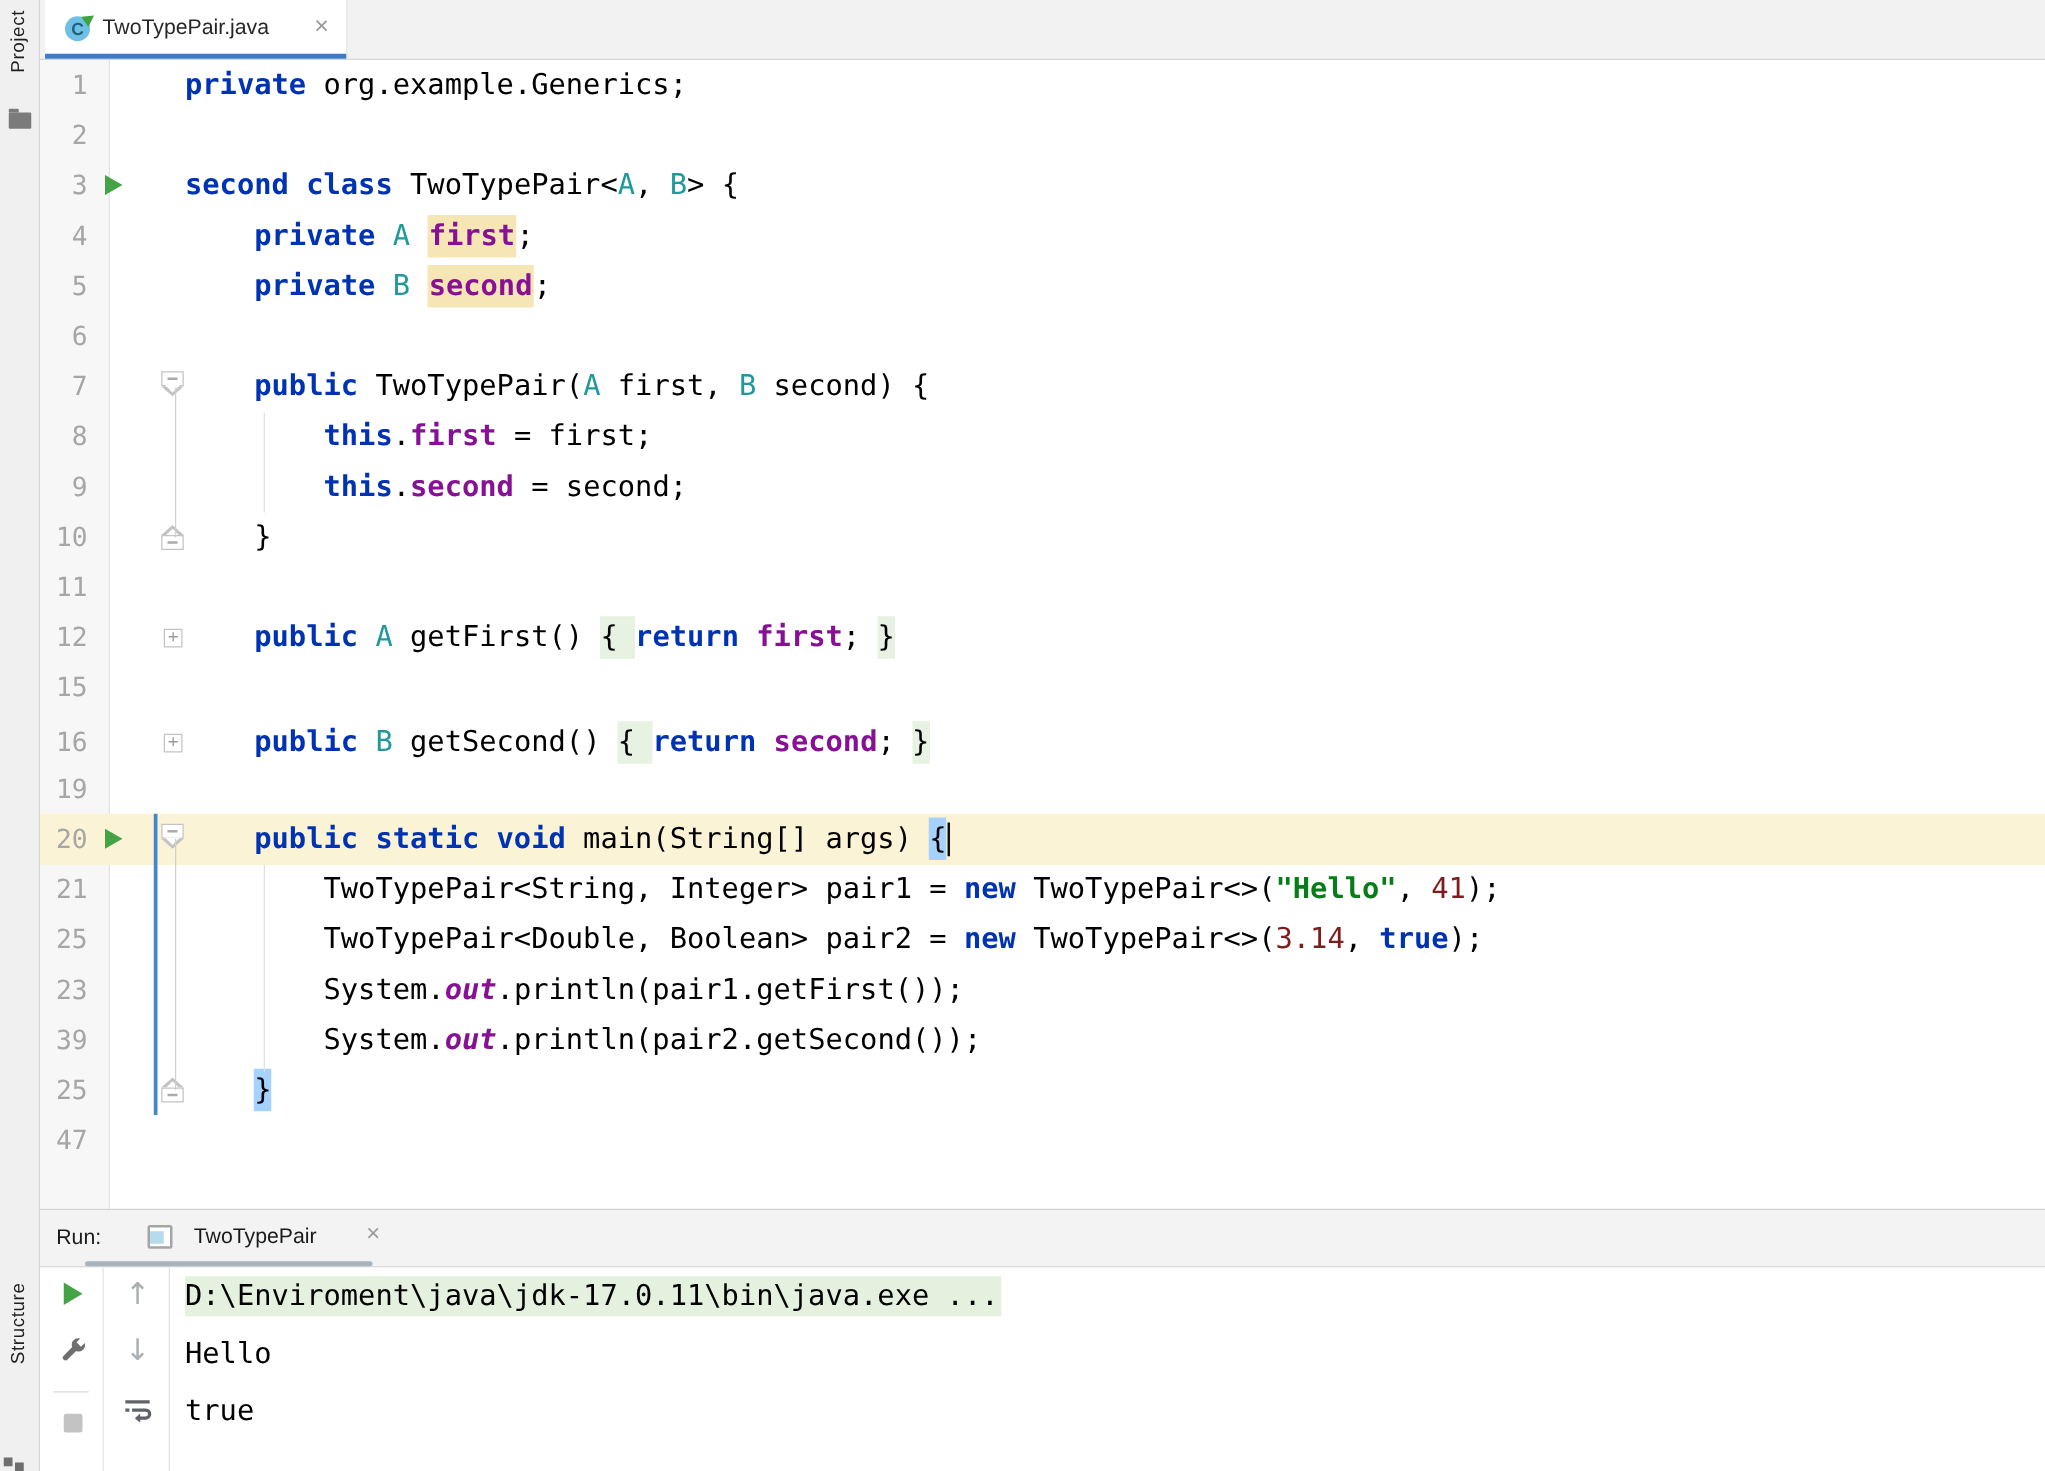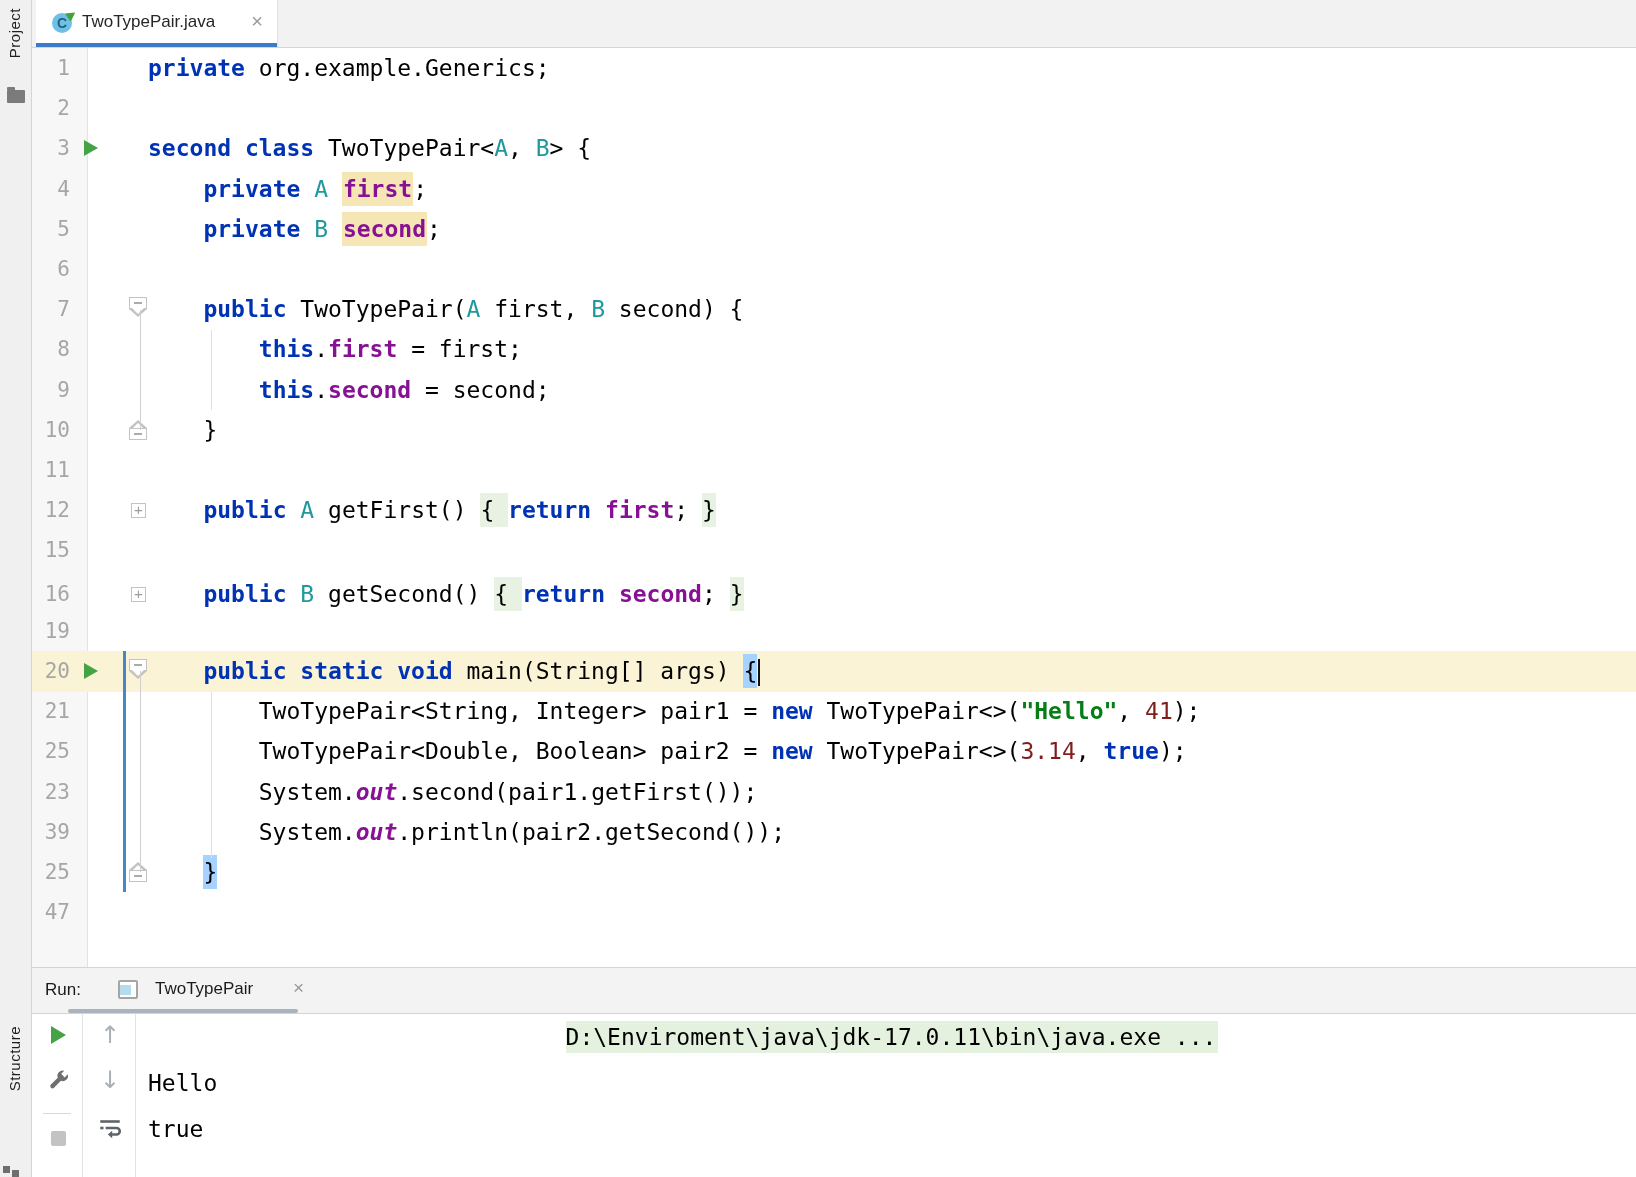--- a/index.html
+++ b/index.html
@@ -244,21 +244,21 @@
       <div class="ed-row" style="top: 643.2px;">
         <span class="ln-num">21</span>
         <span class="code"><span class="sg-pln">        TwoTypePair&lt;String, Integer&gt; pair1 = </span><span class="sg-kw">new</span><span class="sg-pln"> TwoTypePair&lt;&gt;(</span><span class="sg-str">"Hello"</span><span class="sg-pln">, </span><span class="sg-num">41</span><span class="sg-pln">);</span></span>
       </div>
       <div class="ed-row" style="top: 683.4px;">
         <span class="ln-num">25</span>
         <span class="code"><span class="sg-pln">        TwoTypePair&lt;Double, Boolean&gt; pair2 = </span><span class="sg-kw">new</span><span class="sg-pln"> TwoTypePair&lt;&gt;(</span><span class="sg-num">3.14</span><span class="sg-pln">, </span><span class="sg-kw">true</span><span class="sg-pln">);</span></span>
       </div>
       <div class="ed-row" style="top: 723.6px;">
         <span class="ln-num">23</span>
-        <span class="code"><span class="sg-pln">        System.</span><span class="sg-out">out</span><span class="sg-pln">.second(pair1.getFirst());</span></span>
+        <span class="code"><span class="sg-pln">        System.</span><span class="sg-out">out</span><span class="sg-pln">.println(pair1.getFirst());</span></span>
       </div>
       <div class="ed-row" style="top: 763.8px;">
         <span class="ln-num">39</span>
         <span class="code"><span class="sg-pln">        System.</span><span class="sg-out">out</span><span class="sg-pln">.println(pair2.getSecond());</span></span>
       </div>
       <div class="ed-row" style="top: 804px;">
         <span class="ln-num">25</span>
         <span class="fold-mk" style="top: 10px;">
           <span class="tri-up-o" style="display:block"></span>
           <span class="tri-up-i"></span>
@@ -321,17 +321,17 @@
     </div>
     <div class="partial-ico">
       <span style="left:8px;top:9px;width:12px;height:3px;"></span>
       <span style="left:23px;top:6px;width:3px;height:12px;"></span>
     </div>
   </div>
 </div>
 
 <div id="console" class="abs">
   <div id="console-rows">
-      <div class="con-row" style="top: 0px; text-align: center;"><span class="con-hl">D:\Enviroment\java\jdk-17.0.11\bin\java.exe ...</span></div>
+      <div class="con-row" style="top: 0px;"><span class="con-hl">D:\Enviroment\java\jdk-17.0.11\bin\java.exe ...</span></div>
       <div class="con-row" style="top: 46px;"><span>Hello</span></div>
       <div class="con-row" style="top: 92px;"><span>true</span></div>
     </div>
 </div>
 
 </body></html>

